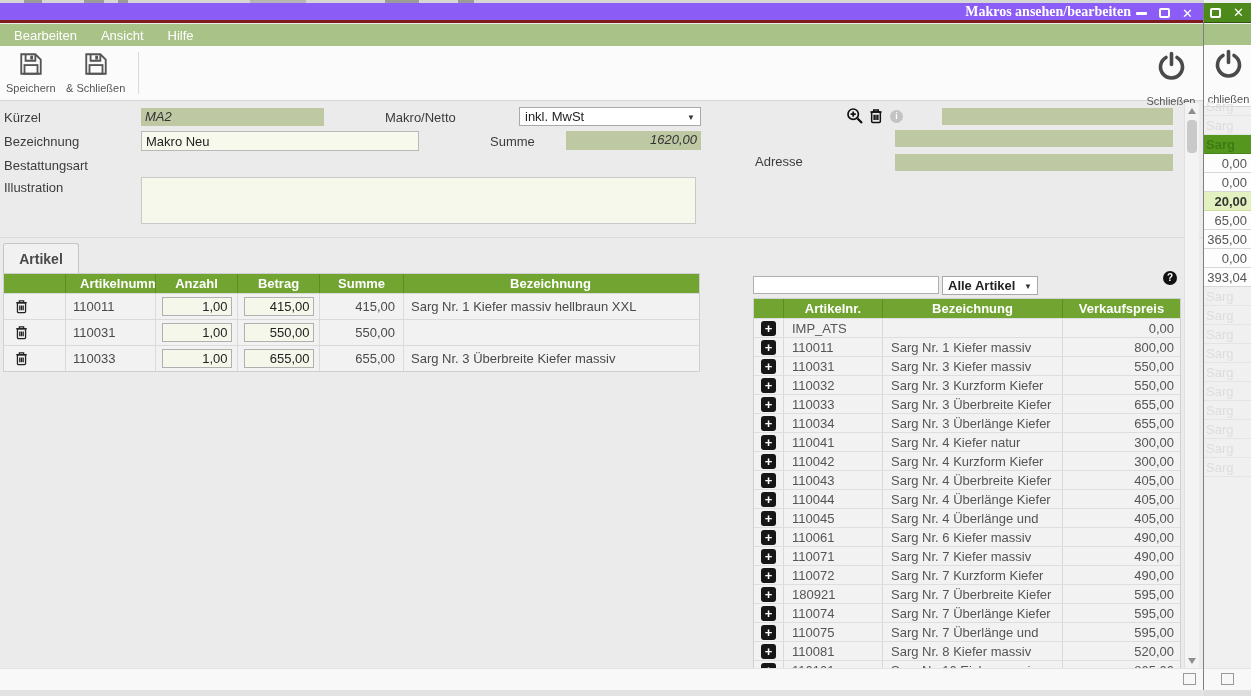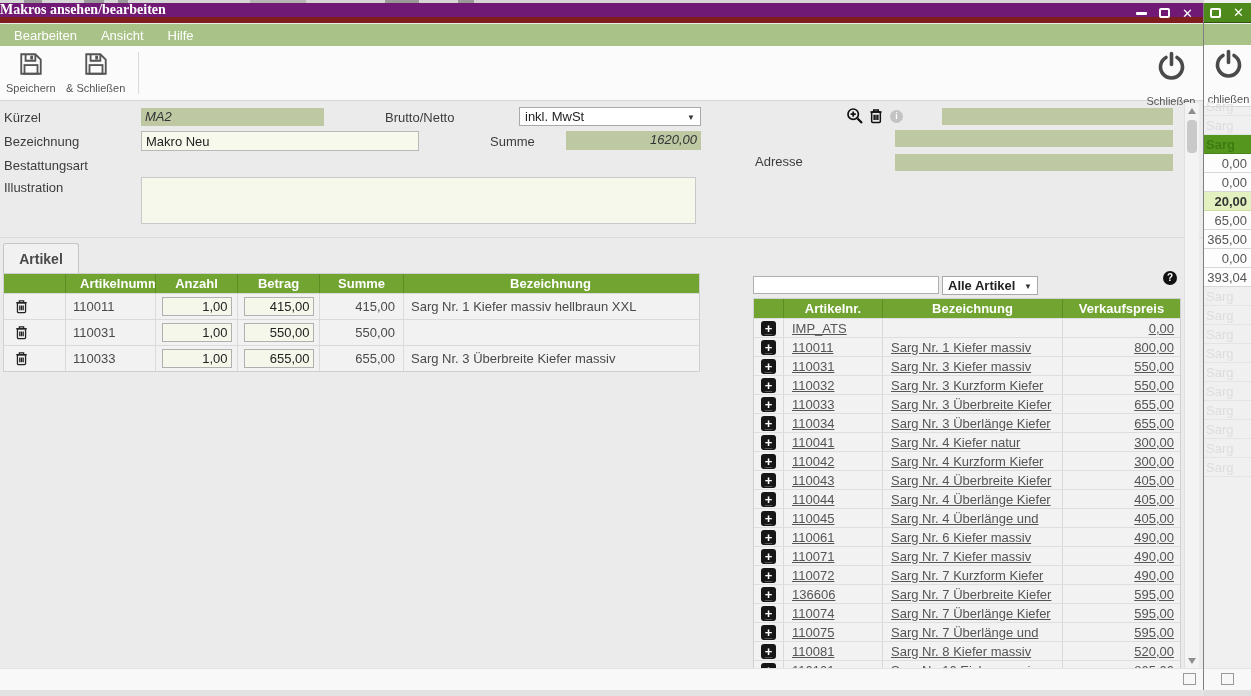--- a/index.html
+++ b/index.html
@@ -11,21 +11,21 @@
     overflow: hidden;
     color: #3f3f3f;
   }
   
   .top-strip { position:absolute; left:0; top:0; width:1251px; height:3px; background:#d6d6d6; }
   .top-strip i { position:absolute; top:0; height:3px; background:#9a9a9a; }
 
   
   .dialog { position:absolute; left:0; top:3px; width:1204px; height:687px; background:#ebebeb; border-right:1px solid #7f7f7f; }
 
-  .titlebar { position:absolute; left:0; top:0; width:100%; height:20px; background:#701a75; border-bottom:6px solid #7f1d1d; display:flex; align-items:center; justify-content:flex-start; }
+  .titlebar { position:absolute; left:0; top:0; width:100%; height:20px; background:#8b5cf6; border-bottom:3px solid #7f1d1d; display:flex; align-items:center; justify-content:flex-end; }
   .title { color:#fff; font-family:"Liberation Serif", serif; font-weight:bold; font-size:14px; margin-right:72px; }
   .win-controls { position:absolute; right:10px; top:0; height:20px; display:flex; align-items:center; gap:12px; }
   .ic-min { width:11px; height:3px; background:#fff; border-radius:1px; }
   .ic-max { width:11px; height:10px; border:2px solid #fff; border-radius:2px; }
   .ic-close { color:#fff; font-weight:bold; font-size:13px; line-height:13px; }
 
   .menubar { position:absolute; left:0; top:21px; width:100%; height:22px; background:#a8c287; display:flex; align-items:center; gap:24px; padding-left:14px; }
   .menu-item { color:#fff; font-size:13px; }
 
   .toolbar { position:absolute; left:0; top:43px; width:100%; height:55px; background:#fbfbfb; border-bottom:1px solid #d6d6d6; }
@@ -62,21 +62,21 @@
   .cell-input { width:70px; height:19px; background:#f4f7e9; border:1px solid #b0b0b0; text-align:right; font-family:inherit; font-size:13px; color:#222; padding-right:3px; }
   .trash-btn { background:none; border:none; width:16px; height:16px; padding:0; }
 
   
   .search-input { position:absolute; left:753px; top:273px; width:186px; height:18px; background:#fff; border:1px solid #b0b0b0; font-size:13px; padding:0 4px; }
   .help-icon { position:absolute; left:1163px; top:268px; width:14px; height:14px; border-radius:50%; background:#111; color:#fff; font-weight:bold; font-size:10px; text-align:center; line-height:14px; }
   .help-icon::before { content:"?"; }
   .tbl-right { position:absolute; left:753px; top:295px; width:428px; height:378px; border:1px solid #cfcfcf; background:#f2f2f2; overflow:hidden; }
   .rhead { display:flex; height:19px; background:#72a431; color:#fff; font-weight:bold; font-size:13px; }
   .rhead > div { border-right:1px solid #5d8c22; display:flex; align-items:center; justify-content:center; overflow:hidden; white-space:nowrap; }
-  .rrow { display:flex; height:19px; border-top:1px solid #dedede; font-size:13px; color:#555; background:#f2f2f2;text-decoration:underline; }
+  .rrow { display:flex; height:19px; border-top:1px solid #dedede; font-size:13px; color:#555; background:#f2f2f2; }
   .rc { border-right:1px solid #d8d8d8; display:flex; align-items:center; overflow:hidden; white-space:nowrap; }
   .v0 { width:30px; justify-content:center; } .v1 { width:99px; padding-left:8px; } .v2 { width:180px; padding-left:8px; } .v3 { width:117px; justify-content:flex-end; padding-right:6px; border-right:none !important; }
   .plus-btn { width:15px; height:15px; background:#161616; border:none; border-radius:3px; color:#fff; font-size:13px; font-weight:bold; line-height:13px; padding:0; }
   .plus-btn::before { content:"+"; }
 
   
   .vscroll { position:absolute; left:1184px; top:100px; width:15px; height:566px; background:#f3f3f3; border-left:1px solid #e0e0e0; }
   .arr-up { position:absolute; left:3px; top:5px; width:0; height:0; border-left:4px solid transparent; border-right:4px solid transparent; border-bottom:6px solid #8f8f8f; }
   .arr-down { position:absolute; left:3px; bottom:5px; width:0; height:0; border-left:4px solid transparent; border-right:4px solid transparent; border-top:6px solid #8f8f8f; }
   .thumb { position:absolute; left:2px; top:17px; width:10px; height:33px; background:#c9c9c9; border-radius:4px; }
@@ -156,21 +156,21 @@
           <path d="M8 5.4a8 8 0 1 0 8 0"></path>
             <line x1="12" y1="2.6" x2="12" y2="10.5"></line>
         </svg>
       </span>
       <span>Schließen</span>
     </button>
   </div>
 
   <span class="flabel" style="left:4px;top:107px;">Kürzel</span>
   <span class="ro-field ro-italic" style="left:141px;top:105px;width:183px;height:18px;">MA2</span>
-  <span class="flabel" style="left:385px;top:107px;">Brutto/Netto</span>
+  <span class="flabel" style="left:385px;top:107px;">Makro/Netto</span>
   <span class="sel" style="left:519px;top:104px;width:182px;height:19px;">inkl. MwSt</span>
 
   <span class="flabel" style="left:755px;top:107px;margin-top:44px;">Adresse</span>
   <button class="icon-btn" style="left:846px;top:104px;">
     <span>
       <svg width="18" height="18" viewBox="0 0 18 18" fill="none" stroke="#111" stroke-width="1.7">
           <circle cx="7.2" cy="7.2" r="5.2"></circle>
           <path d="M7.2 4.6v5.2M4.6 7.2h5.2"></path>
           <path d="M11.4 11.4l4.6 4.6" stroke-width="2.2"></path>
         </svg>
@@ -397,21 +397,21 @@
             <button class="plus-btn"></button>
           </div>
           <div class="rc v1">110072</div>
           <div class="rc v2">Sarg Nr. 7 Kurzform Kiefer</div>
           <div class="rc v3">490,00</div>
         </div>
         <div class="rrow">
           <div class="rc v0">
             <button class="plus-btn"></button>
           </div>
-          <div class="rc v1">136606</div>
+          <div class="rc v1">180921</div>
           <div class="rc v2">Sarg Nr. 7 Überbreite Kiefer</div>
           <div class="rc v3">595,00</div>
         </div>
         <div class="rrow">
           <div class="rc v0">
             <button class="plus-btn"></button>
           </div>
           <div class="rc v1">110074</div>
           <div class="rc v2">Sarg Nr. 7 Überlänge Kiefer</div>
           <div class="rc v3">595,00</div>

